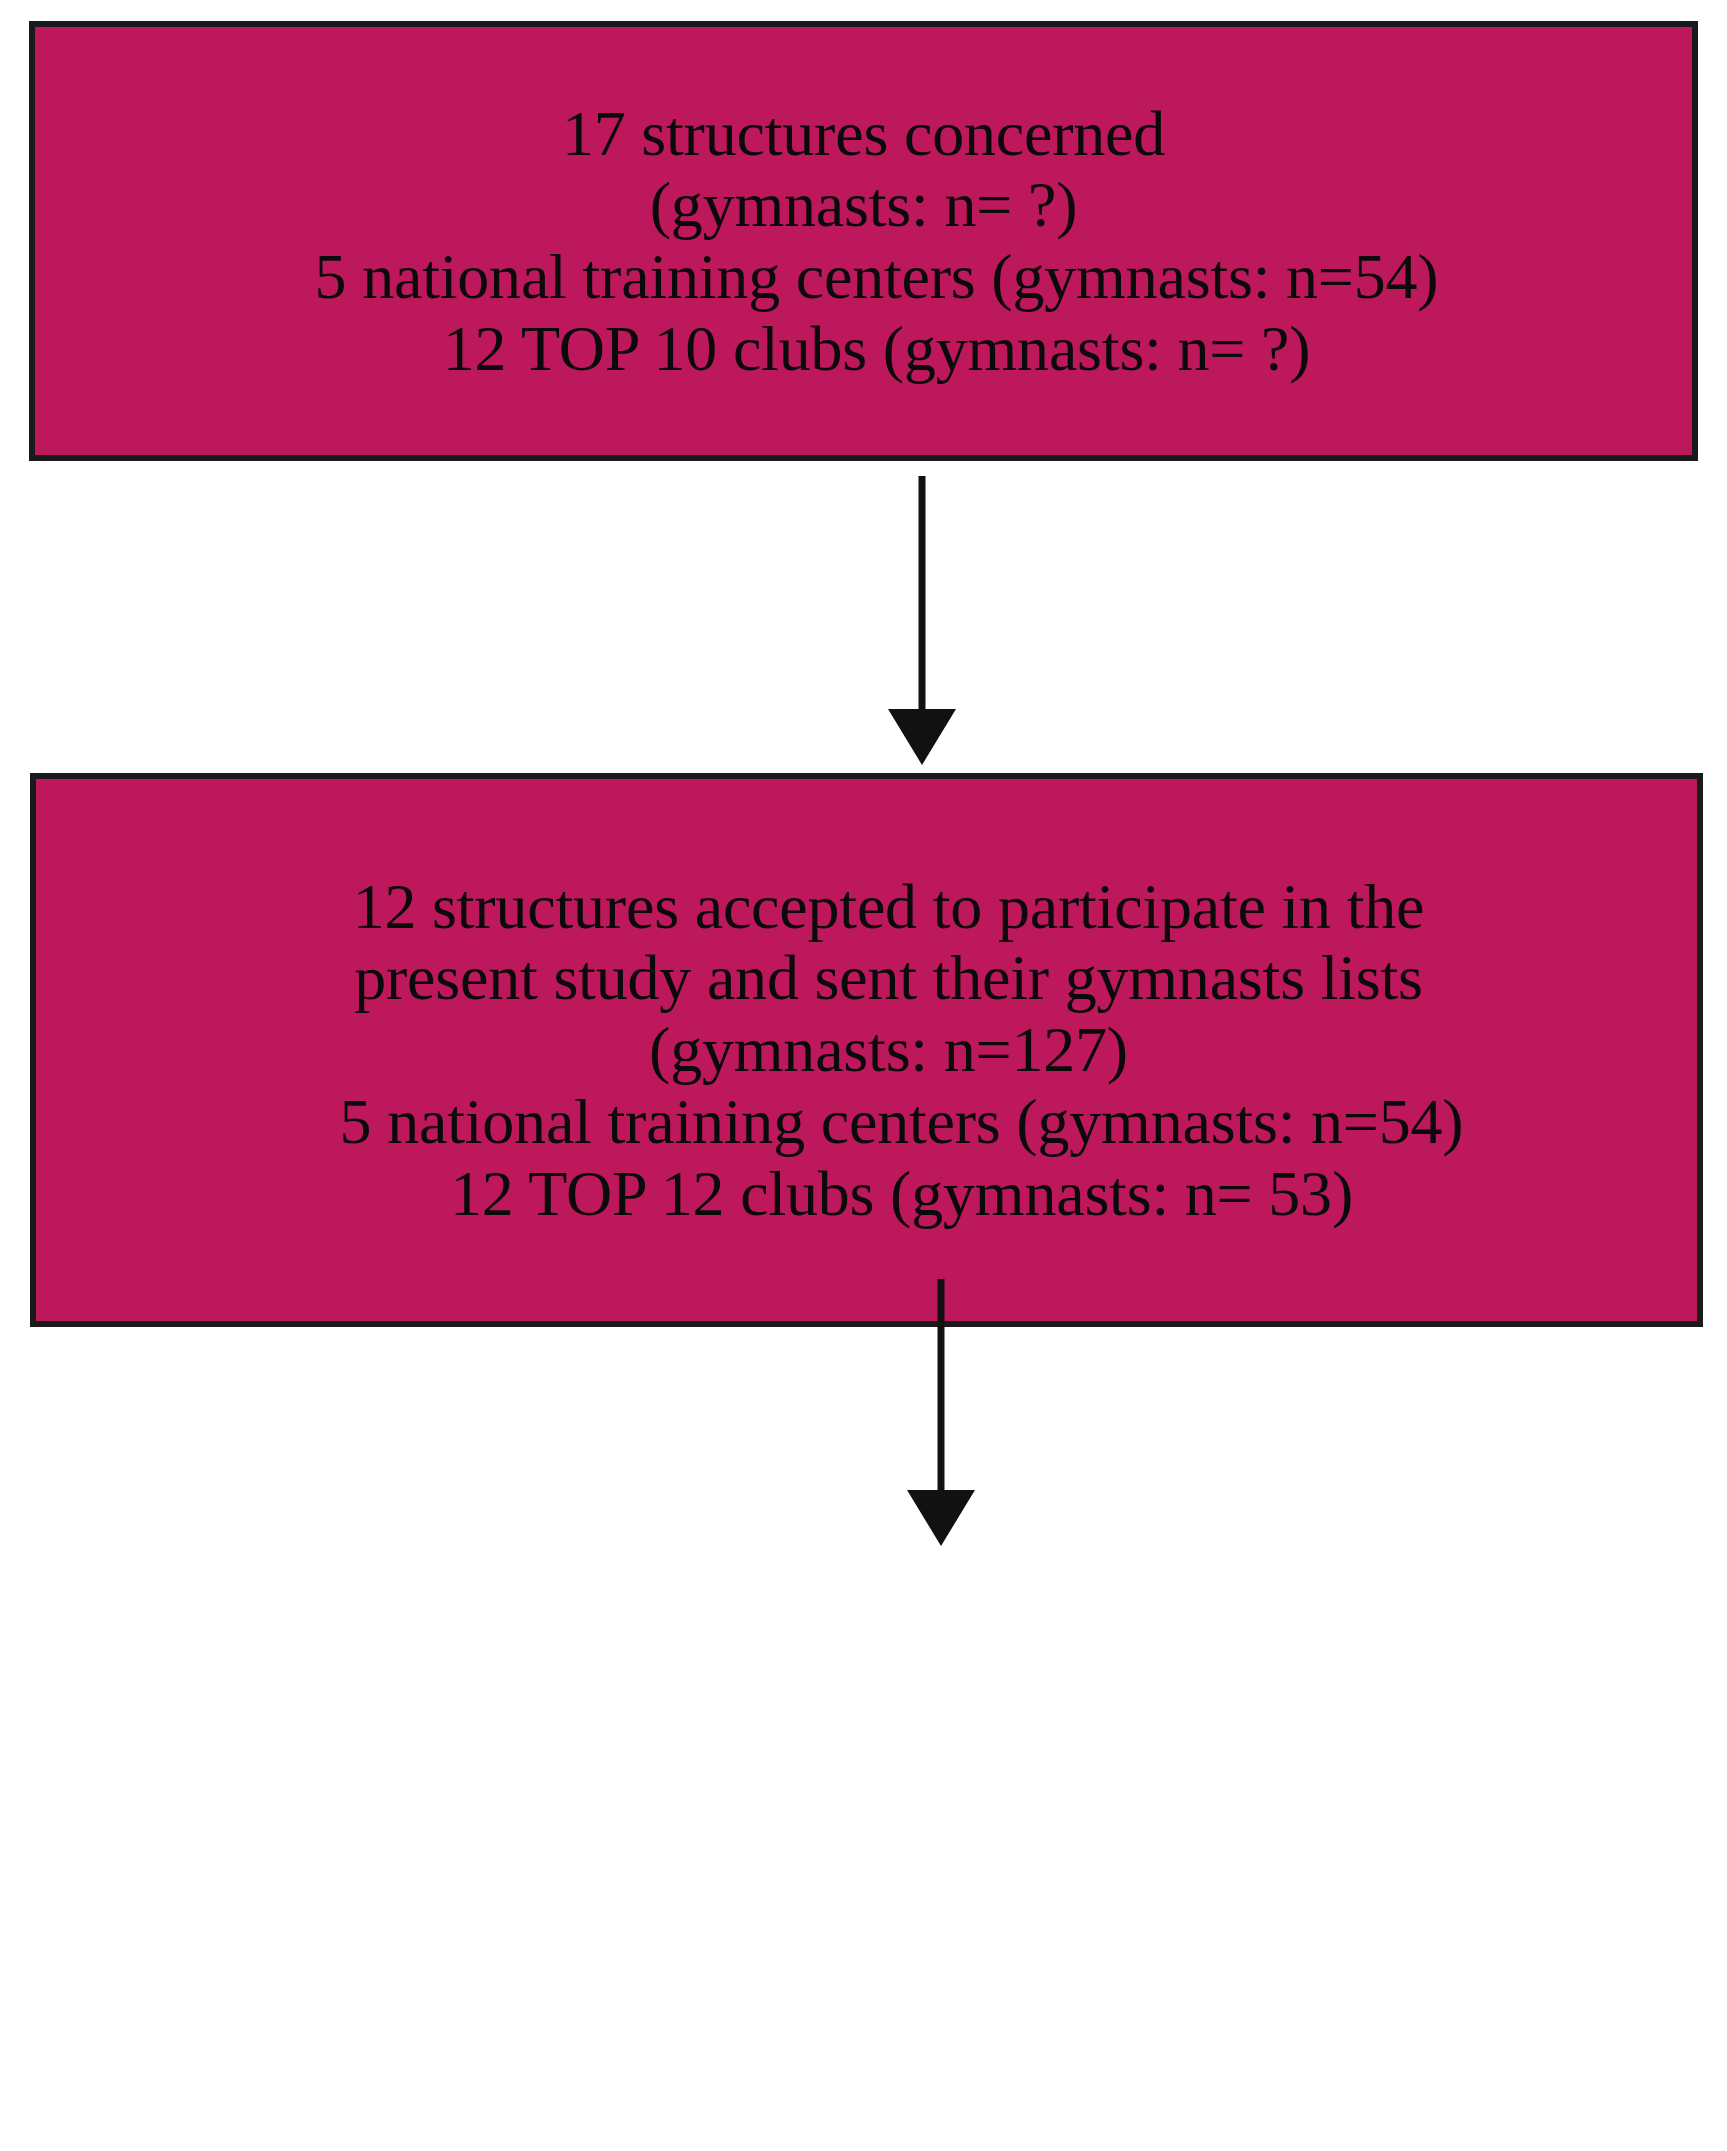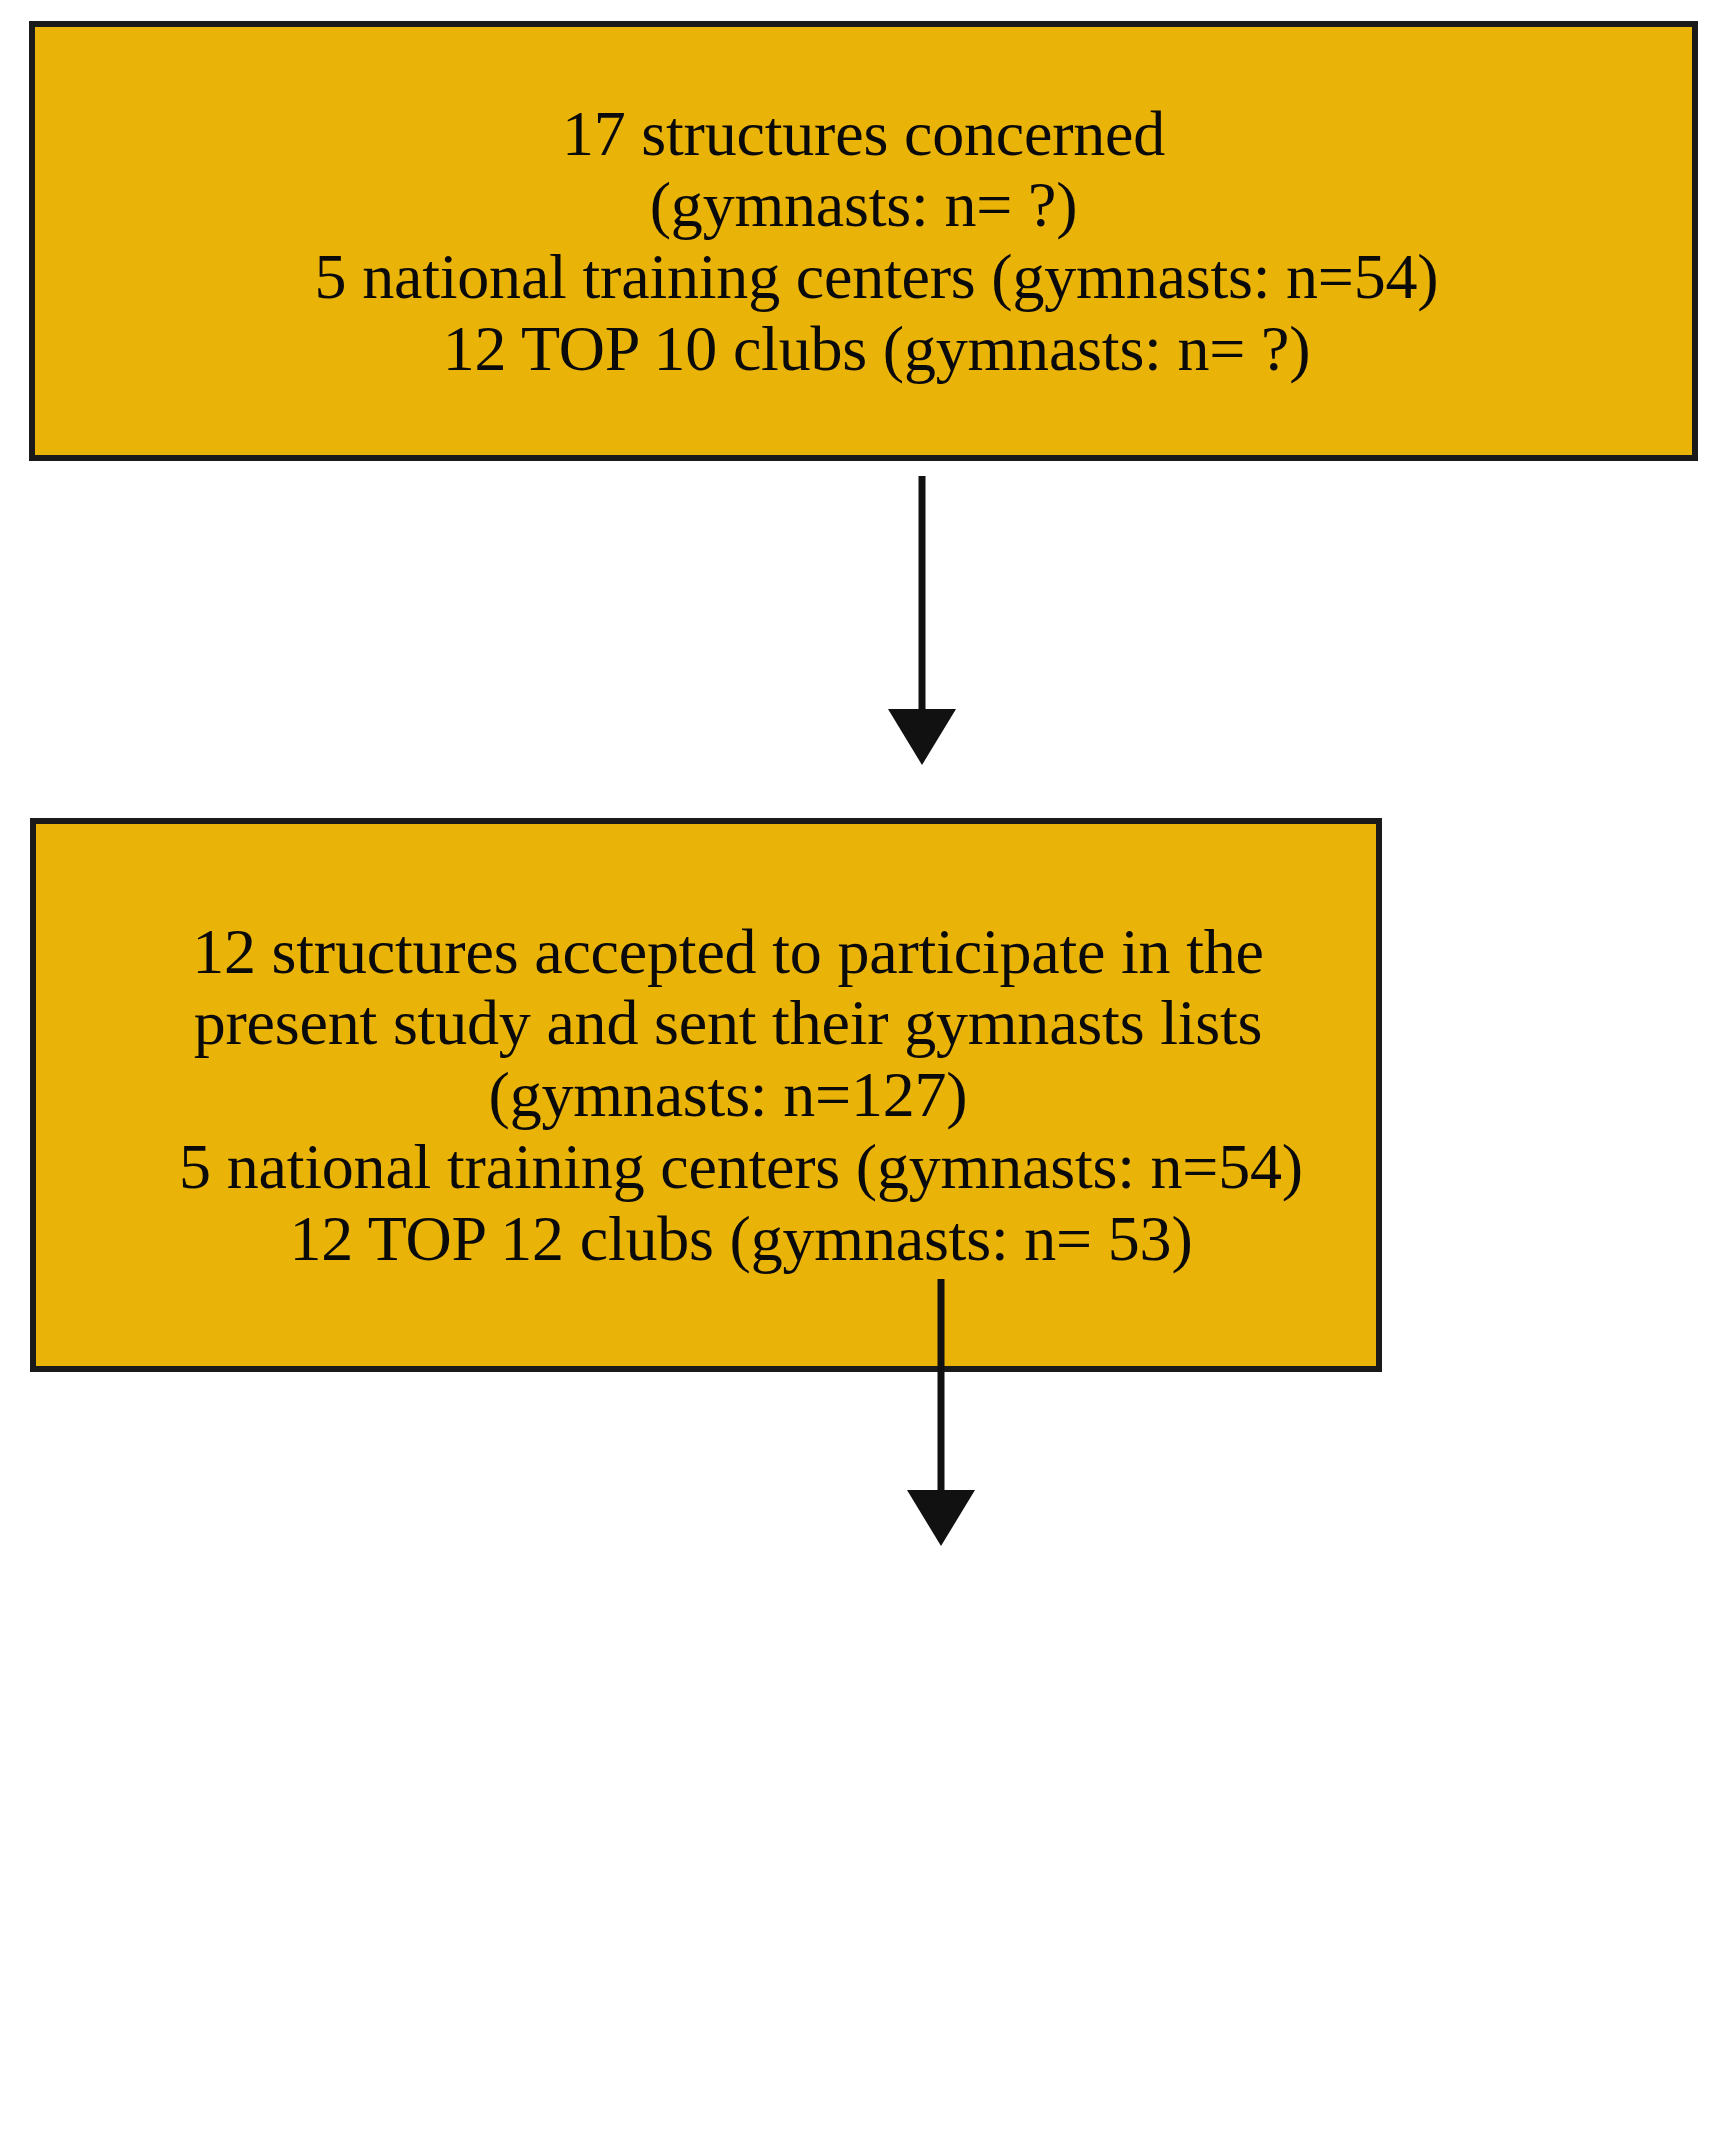--- a/index.html
+++ b/index.html
@@ -14,29 +14,29 @@
     background: #ffffff;
     overflow: hidden;
     font-family: "Liberation Serif", "DejaVu Serif", serif;
     color: #0a0a0a;
   }
 
   .flow-box {
     position: absolute;
     box-sizing: border-box;
     border: 6px solid #1a1a1a;
-    background: #eab308;
+    background: #be185d;
     display: flex;
     flex-direction: column;
     justify-content: center;
     font-family: Liberation Serif, serif;
   }
 
   #box-1 { left: 29px;  top: 21px;   width: 1669px; height: 440px; }
-  #box-2 { left: 30px;  top: 818px;  width: 1352px; height: 554px; padding-left: 44px; }
+  #box-2 { left: 30px;  top: 773px;  width: 1673px; height: 554px; padding-left: 44px; }
   #box-3 { left: 30px;  top: 1560px; width: 1673px; height: 562px; }
 
   .line {
     font-size: 64px;
     line-height: 1.12;
     white-space: nowrap;
     letter-spacing: -0.2px;
   }
   .line.center { text-align: center; }
   .line.left   { text-align: center; padding-left: 26px; }

